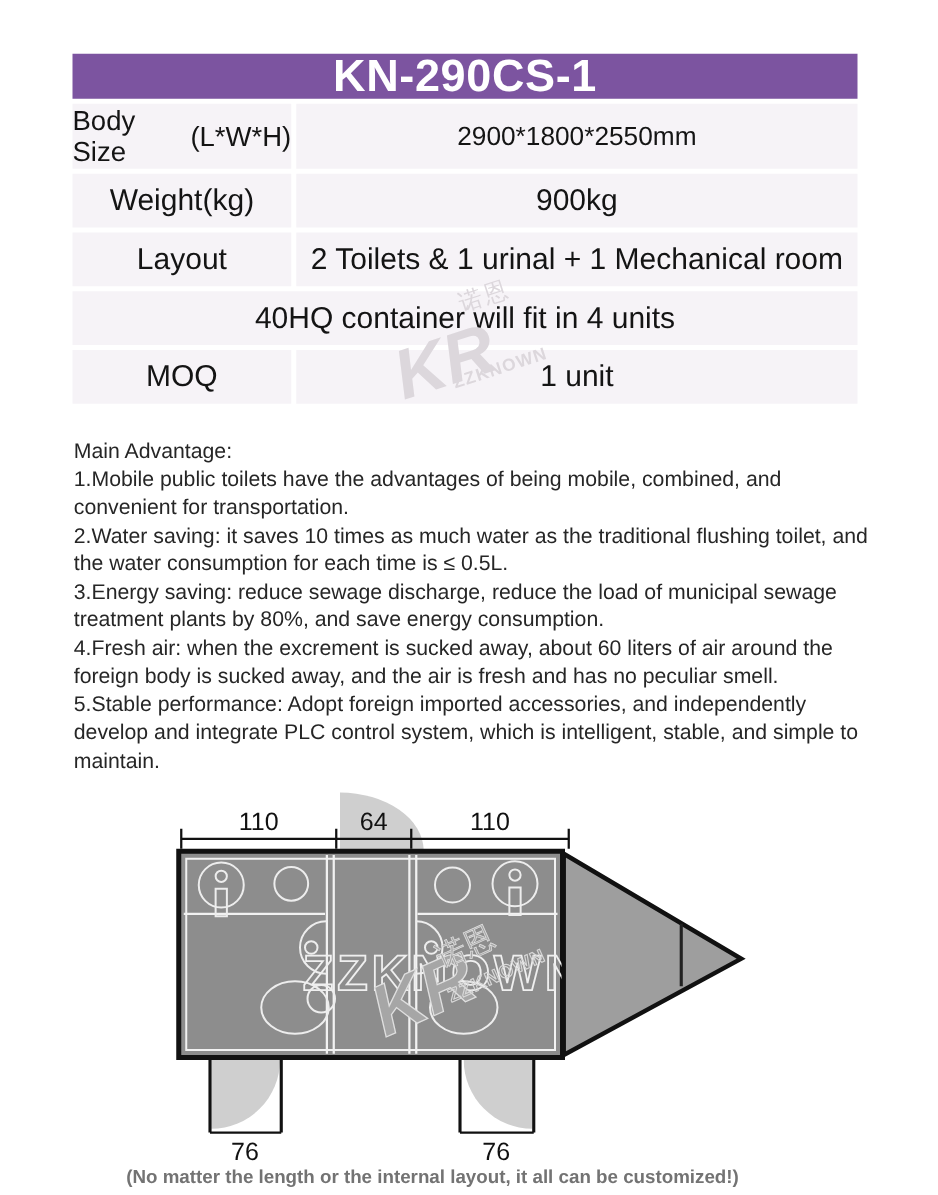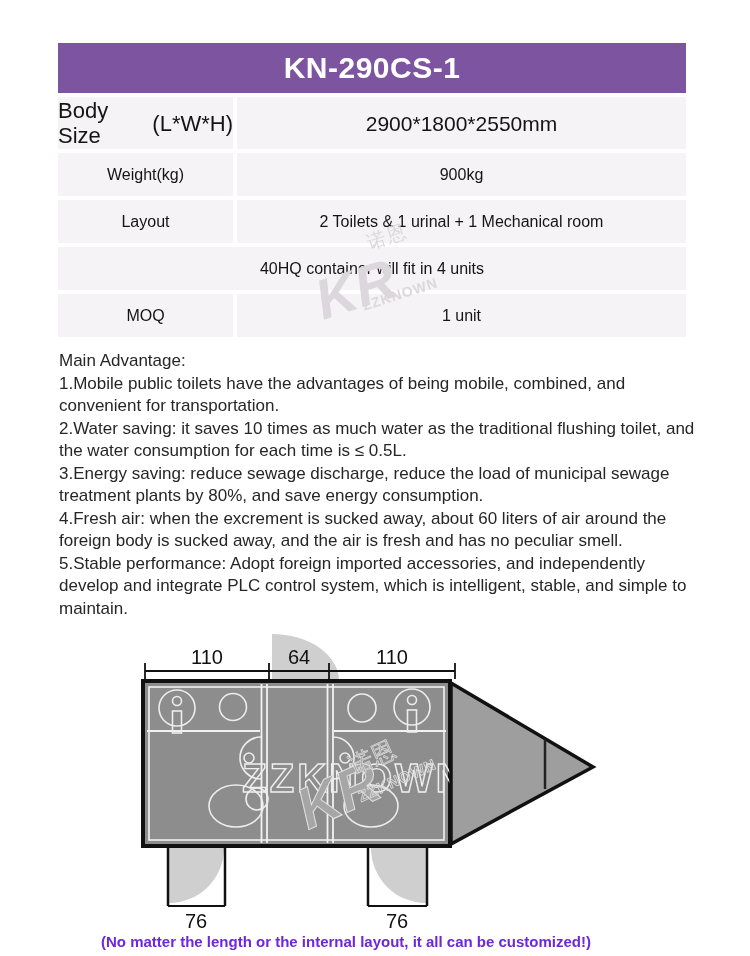--- a/index.html
+++ b/index.html
@@ -3,52 +3,52 @@
 <meta charset="utf-8">
 <style>
   html,body{margin:0;padding:0;background:#fff;}
   .page{
     position:relative;width:750px;height:956px;background:#fff;overflow:hidden;
     font-family:"Liberation Sans","DejaVu Sans",sans-serif;color:#141414;
   }
   
   .spec-table{position:absolute;left:58px;top:43px;width:628px;}
   .spec-header{
-    height:50px;background:#7C54A0;color:#fff;font-size:30px;font-weight:bold;
+    height:36px;background:#7C54A0;color:#fff;font-size:36px;font-weight:bold;
     display:flex;align-items:center;justify-content:center;letter-spacing:0.5px;
   }
   .spec-row{display:flex;gap:4px;margin-top:4px;}
   .cell{
     background:#F6F3F7;display:flex;flex-direction:row;
     align-items:center;justify-content:center;height:43px;
   }
   .row-tall .cell{height:52px;}
   .cell.label{width:175px;font-size:22px;}
   .cell.value{flex:1;font-size:21px;}
   .cell.value .ln, .cell.label .ln{line-height:25px;}
-  .cell .single{font-size:16px;}
+  .cell .single{font-size:24px;}
   
   .wm-table{
     position:absolute;left:252px;top:188px;z-index:2;pointer-events:none;
     transform:rotate(-18deg);color:#dcd7dc;text-align:left;
   }
   .wm-table .wm-seal{font-size:19px;letter-spacing:2px;margin-left:66px;}
   .wm-table .wm-kr{font-size:56px;font-weight:bold;font-style:italic;line-height:0.95;}
   .wm-table .wm-name{font-size:14px;font-weight:bold;letter-spacing:1px;margin-left:42px;margin-top:-16px;}
   
   .advantages{
     position:absolute;left:59px;top:350px;width:642px;
     font-size:17px;line-height:22.5px;color:#262626;
   }
   .advantages div{margin:0;}
   
   .diagram{position:absolute;left:0;top:628px;width:750px;height:322px;}
   .note{
     position:absolute;left:0;top:933px;width:692px;text-align:center;
-    font-size:15px;font-weight:bold;color:#6d28d9;
+    font-size:15px;font-weight:bold;color:#737373;
   }
 </style>
 </head>
 <body>
 
 <div class="page">
 
   <div class="spec-table">
     <div class="spec-header">
       <span>KN-290CS-1</span>

